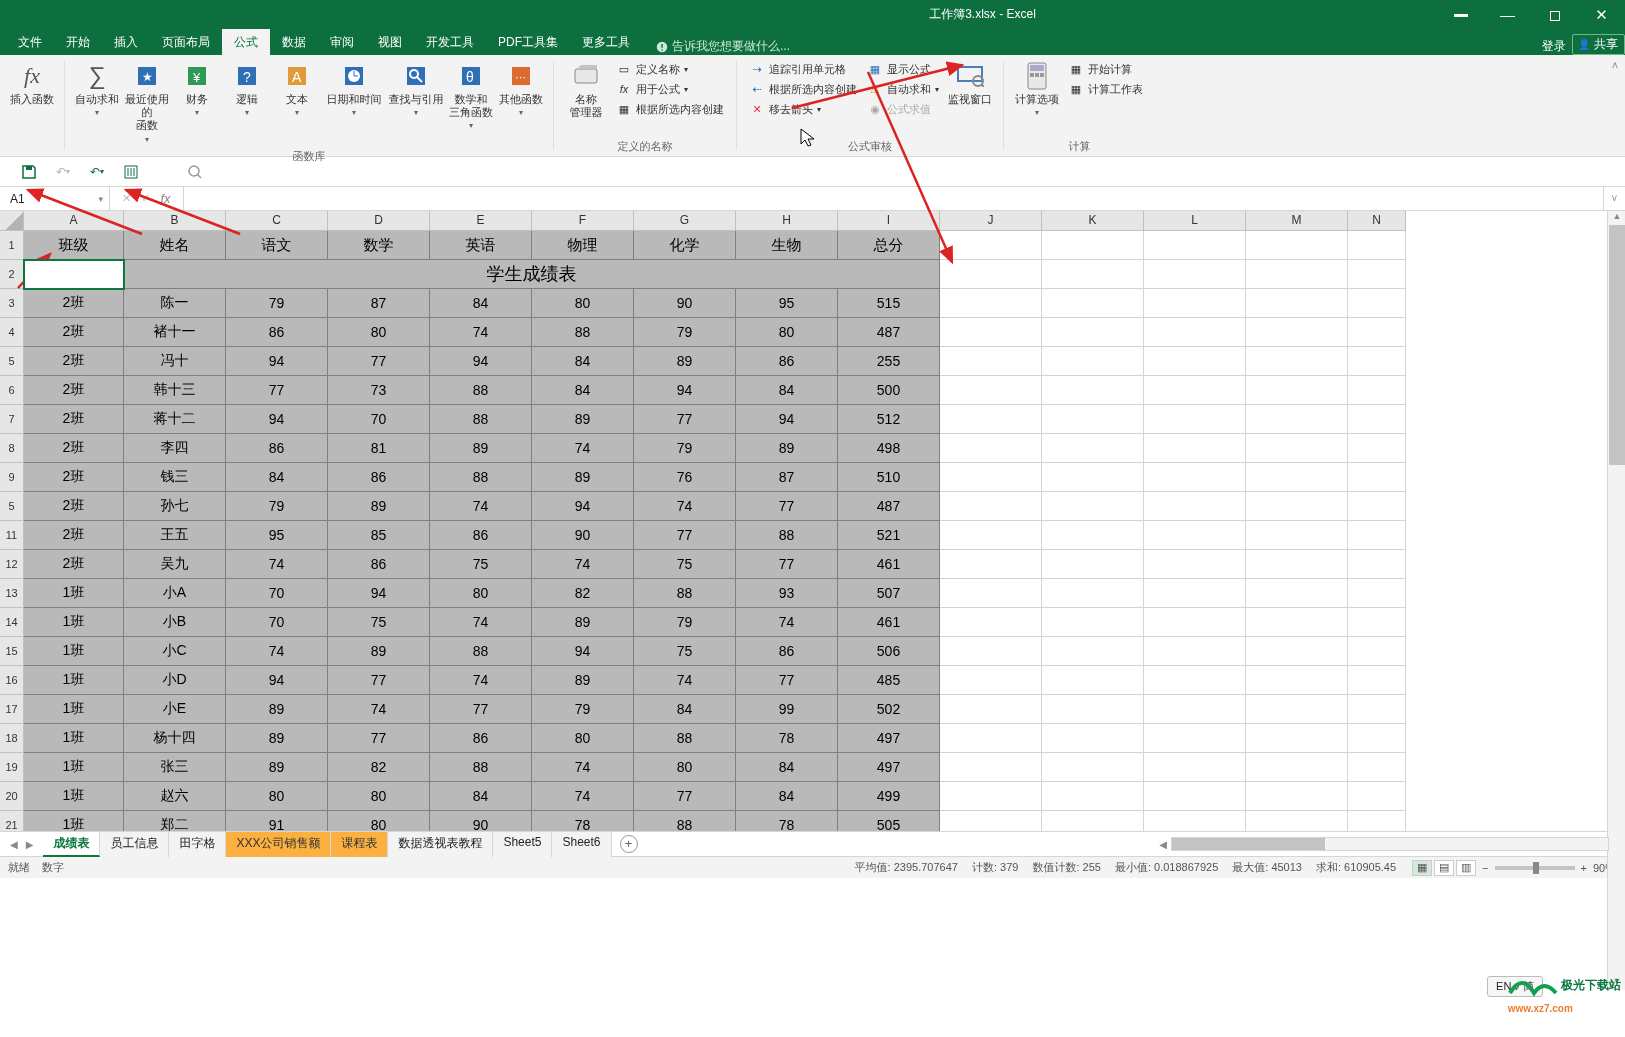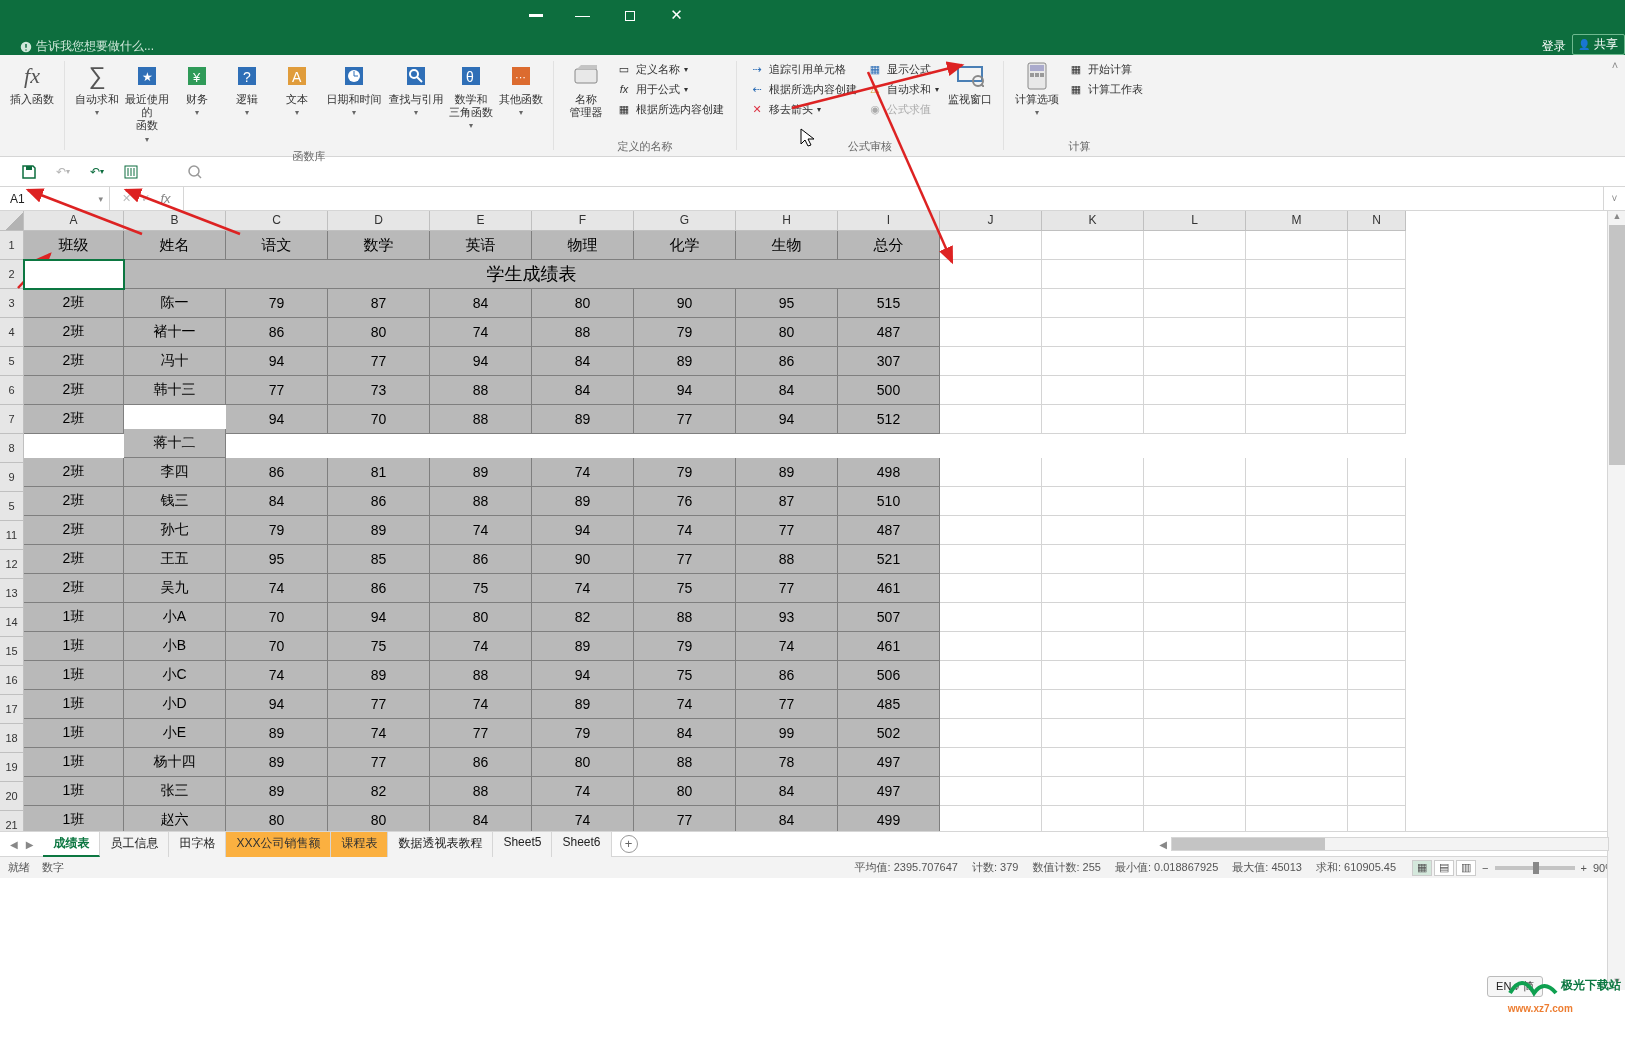--- a/index.html
+++ b/index.html
@@ -99,30 +99,44 @@
   .vscroll .thumb { position:absolute; top:14px; left:1px; width:16px; height:240px; background:#c4c4c4;}
   .vscroll .arr { position:absolute; left:0; width:18px; height:14px; text-align:center; font-size:9px; color:#888;}
   .vscroll .arr.up{ top:0;}
   .vscroll .arr.dn{ bottom:0;}
 </style>
 </head>
 <body>
 
 <div class="titlebar">
   <div class="left"></div>
+  <div class="center">工作簿3.xlsx - Excel</div>
   <div class="right">
     <span class="winbtn"><span class="winicon" style="border-bottom:3px solid #fff; border-top:none; border-left:none; border-right:none; width:14px; height:3px;"></span></span>
     <span class="winbtn minmax">—</span>
     <span class="winbtn"><span class="winicon"></span></span>
     <span class="winbtn minmax">✕</span>
   </div>
 </div>
 
 <div class="menutabs">
 
+  <div id="menutabs-holder" style="display:flex;">
+      <div class="tab">文件</div>
+      <div class="tab">开始</div>
+      <div class="tab">插入</div>
+      <div class="tab">页面布局</div>
+      <div class="tab active">公式</div>
+      <div class="tab">数据</div>
+      <div class="tab">审阅</div>
+      <div class="tab">视图</div>
+      <div class="tab">开发工具</div>
+      <div class="tab">PDF工具集</div>
+      <div class="tab">更多工具</div>
+    </div>
   <div class="tell">
     <svg viewBox="0 0 16 16">
         <path d="M8 1a7 7 0 100 14A7 7 0 008 1zm0 12a1 1 0 110-2 1 1 0 010 2zm1-4H7V4h2v5z" fill="#cfe8da"></path>
       </svg>
     <span>告诉我您想要做什么...</span>
   </div>
   <div class="flex"></div>
   <div class="login">登录</div>
   <div class="share">
     <span style="font-size:10px;">👤 </span><span>共享</span>
@@ -487,21 +501,21 @@
       </div>
       <div class="cellrow">
         <div class="cell" style="width: 100px;">2班</div>
         <div class="cell" style="width: 102px;">冯十</div>
         <div class="cell" style="width: 102px;">94</div>
         <div class="cell" style="width: 102px;">77</div>
         <div class="cell" style="width: 102px;">94</div>
         <div class="cell" style="width: 102px;">84</div>
         <div class="cell" style="width: 102px;">89</div>
         <div class="cell" style="width: 102px;">86</div>
-        <div class="cell" style="width: 102px;">307</div>
+        <div class="cell" style="width: 102px;">255</div>
         <div class="cell plain" style="width: 102px;"></div>
         <div class="cell plain" style="width: 102px;"></div>
         <div class="cell plain" style="width: 102px;"></div>
         <div class="cell plain" style="width: 102px;"></div>
         <div class="cell plain" style="width: 58px;"></div>
       </div>
       <div class="cellrow">
         <div class="cell" style="width: 100px;">2班</div>
         <div class="cell" style="width: 102px;">韩十三</div>
         <div class="cell" style="width: 102px;">77</div>
@@ -512,21 +526,21 @@
         <div class="cell" style="width: 102px;">84</div>
         <div class="cell" style="width: 102px;">500</div>
         <div class="cell plain" style="width: 102px;"></div>
         <div class="cell plain" style="width: 102px;"></div>
         <div class="cell plain" style="width: 102px;"></div>
         <div class="cell plain" style="width: 102px;"></div>
         <div class="cell plain" style="width: 58px;"></div>
       </div>
       <div class="cellrow">
         <div class="cell" style="width: 100px;">2班</div>
-        <div class="cell" style="width: 102px; margin-top: 24px;">蒋十二</div>
+        <div class="cell" style="width: 102px;">蒋十二</div>
         <div class="cell" style="width: 102px;">94</div>
         <div class="cell" style="width: 102px;">70</div>
         <div class="cell" style="width: 102px;">88</div>
         <div class="cell" style="width: 102px;">89</div>
         <div class="cell" style="width: 102px;">77</div>
         <div class="cell" style="width: 102px;">94</div>
         <div class="cell" style="width: 102px;">512</div>
         <div class="cell plain" style="width: 102px;"></div>
         <div class="cell plain" style="width: 102px;"></div>
         <div class="cell plain" style="width: 102px;"></div>

